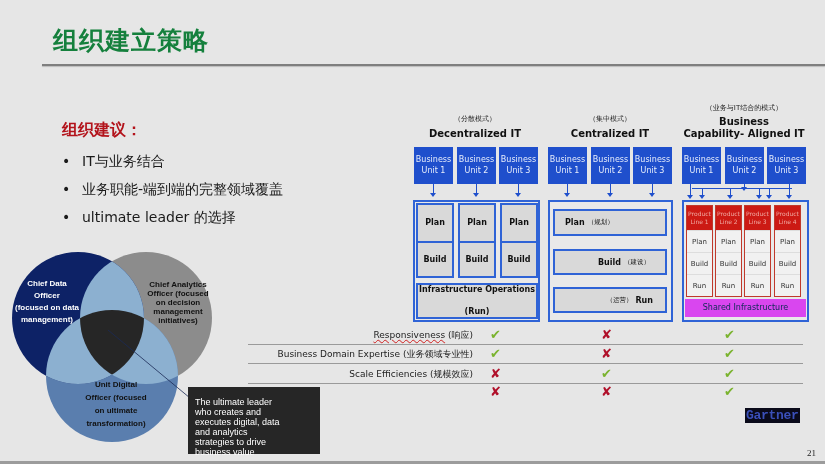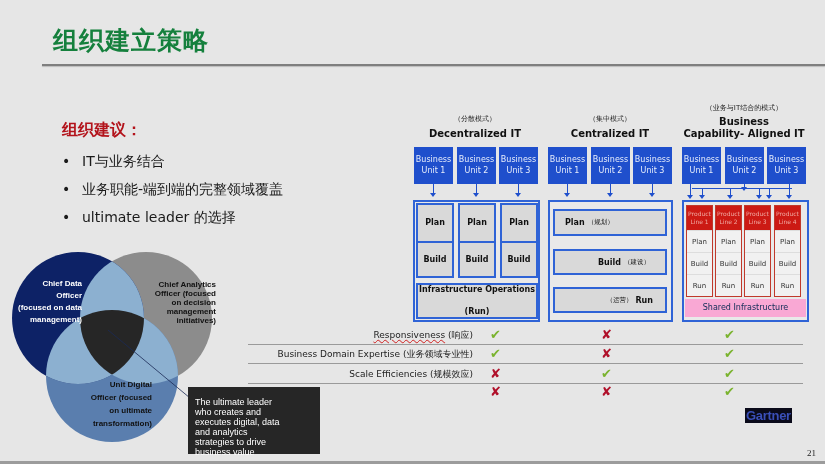--- a/index.html
+++ b/index.html
@@ -9,54 +9,54 @@
   .title { position: absolute; left: 53px; top: 24px; font-size: 25px; font-weight: bold; letter-spacing: 1px; color: #15803d; }
   .title-rule { position: absolute; left: 42px; top: 64px; width: 783px; height: 2px; background: #7f7f7f; box-shadow: 0 1px 1px #bcbcbc; }
 
   .rec-heading { position: absolute; left: 62px; top: 120px; font-size: 16px; font-weight: bold; color: #b3131b; }
   .bullets { position: absolute; left: 62px; top: 147px; list-style: none; }
   .bullets li { font-size: 14px; height: 28px; line-height: 22px; color: #1a1a1a; display: flex; align-items: center; }
   .bullets li .dot { width: 20px; font-size: 14px; }
 
   
   .venn { position: absolute; left: 0; top: 250px; width: 220px; height: 200px; }
-  .venn-label { position: absolute; font-family: "Liberation Sans", sans-serif; font-size: 8px; font-weight: bold; text-align: right; line-height: 12px; }
+  .venn-label { position: absolute; font-family: "Liberation Sans", sans-serif; font-size: 8px; font-weight: bold; text-align: center; line-height: 12px; }
   .leader-box { position: absolute; left: 188px; top: 387px; width: 132px; height: 67px; background: #262626; color: #fff; font-family: "Liberation Sans", sans-serif; font-size: 9px; line-height: 10px; padding: 10px 0 14px 7px; }
   .leader-box span { display: block; }
 
   
   .model { position: absolute; }
   .model-sub { position: absolute; font-size: 7px; color: #222; text-align: center; width: 100%; }
   .model-title { position: absolute; font-size: 10px; font-weight: bold; color: #111; text-align: center; width: 100%; line-height: 12px; }
   .bu { position: absolute; width: 39px; height: 37px; background: #1f4fcc; color: #e8eefc; font-size: 8px; text-align: center; line-height: 11px; padding-top: 7px; }
   .arrow { position: absolute; width: 1px; background: #1f4fcc; }
   .arrow::after { content: ""; position: absolute; left: -3px; bottom: -3px; border-left: 3.5px solid transparent; border-right: 3.5px solid transparent; border-top: 4px solid #1f4fcc; }
   .outer { position: absolute; border: 2px solid #2f63d6; background: #e9e9e9; }
   .cell { position: absolute; background: #d9d9d9; border: 2px solid #2f63d6; font-size: 8px; font-weight: bold; text-align: center; display: flex; align-items: center; justify-content: space-between; color: #111; }
   .cell-col { position: absolute; border: 2px solid #2f63d6; background: #d9d9d9; }
   .cell-col .part { height: 50%; display: flex; align-items: center; justify-content: center; font-size: 8px; font-weight: bold; }
   .cell-col .part + .part { border-top: 2px solid #2f63d6; }
   .plain { font-weight: normal; font-size: 6.5px; margin: 0 3px; }
 
   .pl { position: absolute; width: 27px; border: 1px solid #c0392b; background: #f1f1f1; }
   .pl .hdr { height: 24px; background: #cc1a14; color: #f0a8a0; font-size: 6px; text-align: center; line-height: 8px; padding-top: 4px; }
   .pl .row { height: 22px; font-size: 7px; text-align: center; line-height: 22px; color: #333; border-top: 1px solid #ddd; }
-  .shared { position: absolute; background: #f9a8d4; color: #0d2a55; font-size: 8px; text-align: center; line-height: 18px; }
+  .shared { position: absolute; background: #d946ef; color: #0d2a55; font-size: 8px; text-align: center; line-height: 18px; }
   .hline { position: absolute; height: 1px; background: #1f4fcc; }
 
   
   .cmp-row { position: absolute; left: 248px; width: 555px; height: 19px; }
   .cmp-row.sep { border-bottom: 1px solid #9a9a9a; }
   .cmp-label { position: absolute; right: 330px; top: 3px; font-size: 9px; color: #222; white-space: nowrap; }
   .cmp-label.squiggle .w { text-decoration: underline wavy #d02020; text-decoration-thickness: 1px; }
   .mark { position: absolute; top: 1px; font-size: 13px; font-weight: bold; line-height: 16px; }
   .mark.check { color: #7ab32e; }
   .mark.cross { color: #b0102a; }
 
-  .gartner { position: absolute; left: 745px; top: 408px; background: #0a0a1a; color: #3a4fb8; font-family: Liberation Sans, sans-serif; font-weight: bold; font-size: 13px; padding: 0 1px; line-height: 15px; letter-spacing: -0.3px; }
+  .gartner { position: absolute; left: 745px; top: 408px; background: #0a0a1a; color: #3a4fb8; font-family: Liberation Mono, monospace; font-weight: bold; font-size: 13px; padding: 0 1px; line-height: 15px; letter-spacing: -0.3px; }
   .page-num { position: absolute; left: 807px; top: 448px; font-size: 9px; color: #222; font-family: "Liberation Serif", serif; }
   .bottom-rule { position: absolute; left: 0; top: 461px; width: 825px; height: 3px; background: #9c9c9c; }
 </style>
 </head>
 <body>
 
 <div class="title">组织建立策略</div>
 <div class="title-rule"></div>
 
 <div class="rec-heading">组织建议：</div>

